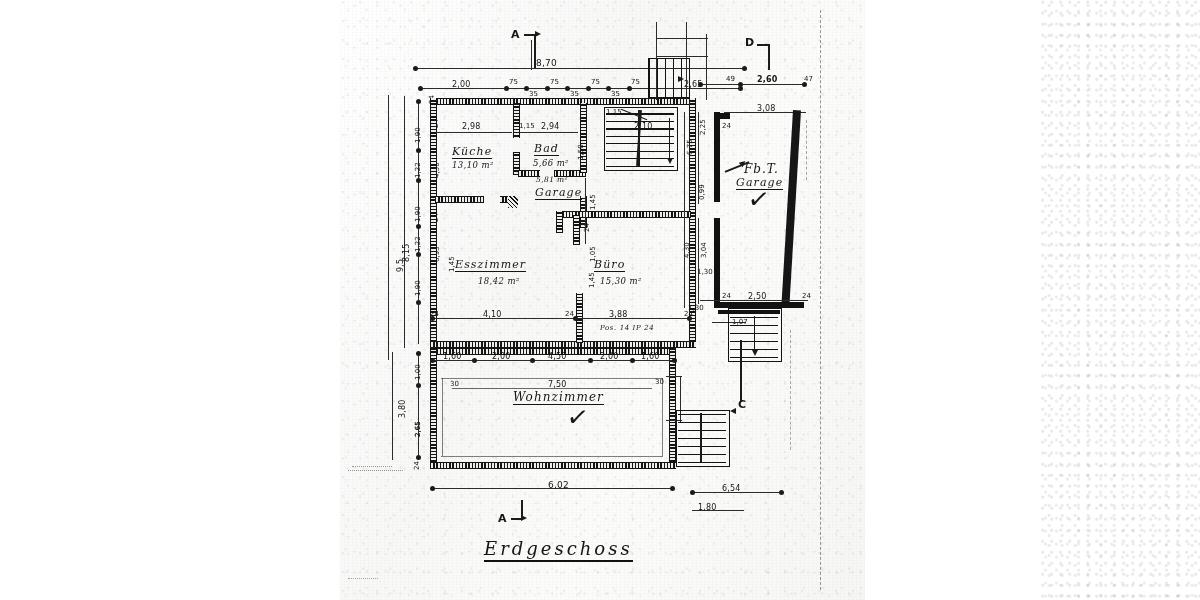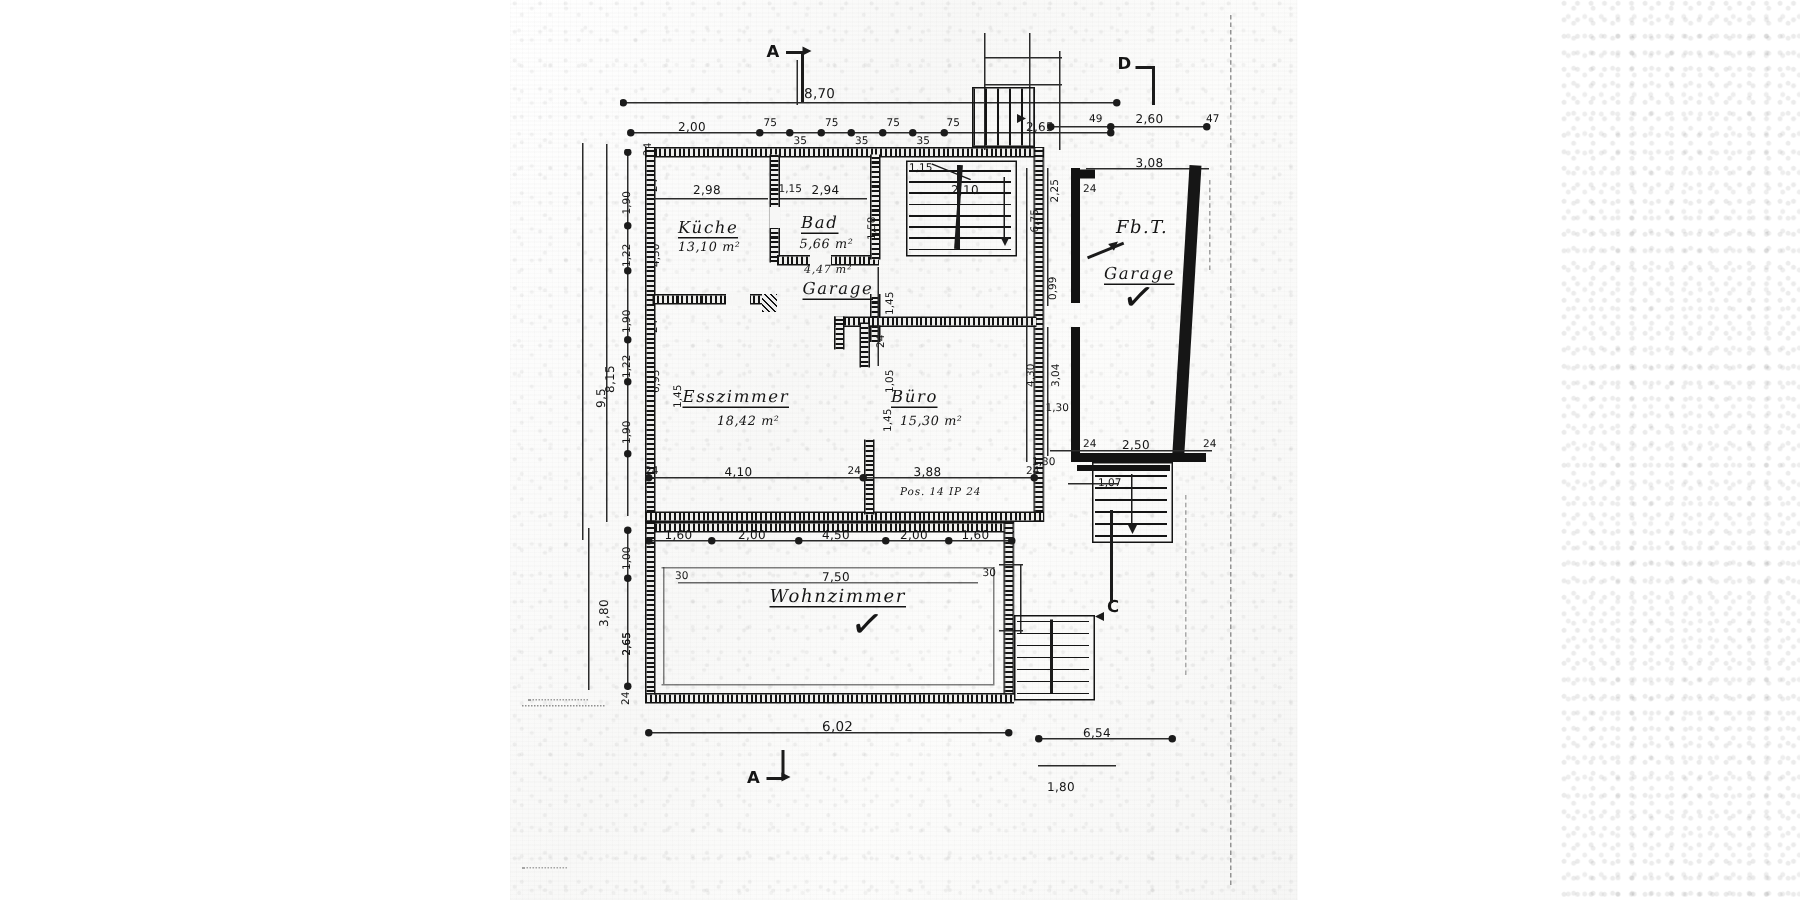--- a/index.html
+++ b/index.html
@@ -140,21 +140,21 @@
 
   <div class="txt mark" style="left:745px;top:36px;">D</div>
   <div class="ink" style="left:757px;top:44px;width:12px;height:1.6px;"></div>
   <div class="ink" style="left:768px;top:44px;width:1.6px;height:26px;"></div>
 
   <div class="dimH" style="left:700px;top:84px;width:105px;"></div>
   <div class="tick" style="left:698px;top:82px;"></div>
   <div class="tick" style="left:738px;top:82px;"></div>
   <div class="tick" style="left:802px;top:82px;"></div>
   <div class="txt dimS" style="left:726px;top:75px;">49</div>
-  <div class="txt dim" style="left:757px;top:75px;">2,60</div>
+  <div class="txt dim" style="left:757px;top:75px;font-weight:bold;">2,60</div>
   <div class="txt dimS" style="left:804px;top:75px;">47</div>
 
   <div class="dimH" style="left:724px;top:112px;width:82px;"></div>
   <div class="txt dim" style="left:757px;top:104px;">3,08</div>
 
   <div class="dimV" style="left:388px;top:95px;height:265px;"></div>
   <div class="txt dim vert" style="left:396px;top:272px;">9,5</div>
 
   <div class="dimV" style="left:404px;top:96px;height:252px;"></div>
   <div class="txt dim vert" style="left:402px;top:262px;">8,15</div>
@@ -215,21 +215,21 @@
   <div class="txt dim" style="left:462px;top:122px;">2,98</div>
   <div class="dimH" style="left:436px;top:132px;width:76px;"></div>
 
   <div class="txt room hand" style="left:534px;top:142px;">Bad</div>
   <div class="txt area hand" style="left:533px;top:158px;">5,66 m²</div>
   <div class="txt dim" style="left:541px;top:122px;">2,94</div>
   <div class="dimH" style="left:520px;top:132px;width:58px;"></div>
   <div class="txt dimS" style="left:519px;top:122px;">1,15</div>
 
   <div class="txt room hand" style="left:535px;top:186px;">Garage</div>
-  <div class="txt area hand" style="left:536px;top:175px;font-size:7.5px;">4,47 m²</div>
+  <div class="txt area hand" style="left:536px;top:175px;font-size:7.5px;">5,81 m²</div>
 
   <div class="txt room hand" style="left:455px;top:258px;">Esszimmer</div>
   <div class="txt area hand" style="left:478px;top:276px;">18,42 m²</div>
   <div class="txt room hand" style="left:594px;top:258px;">Büro</div>
   <div class="txt area hand" style="left:600px;top:276px;">15,30 m²</div>
 
   <div class="txt dimS vert" style="left:577px;top:160px;">1,58</div>
   <div class="txt dimS vert" style="left:589px;top:210px;">1,45</div>
   <div class="txt dimS vert" style="left:583px;top:232px;">24</div>
   <div class="txt dimS vert" style="left:589px;top:262px;">1,05</div>
@@ -267,21 +267,21 @@
   <div class="arrowR" style="left:678px;top:76px;"></div>
 
   <div class="solidV" style="left:714px;top:112px;height:90px;"></div>
   <div class="solidV" style="left:714px;top:218px;height:90px;"></div>
   <div class="solidH" style="left:714px;top:113px;width:16px;"></div>
 
   <div class="slant" style="left:793px;top:110px;width:8px;height:196px;transform:rotate(3.4deg);"></div>
   <div class="solidH" style="left:714px;top:302px;width:90px;"></div>
   <div class="solidH" style="left:718px;top:310px;width:62px;height:4px;"></div>
 
-  <div class="txt hand" style="left:728px;top:144px;font-size:12px;letter-spacing:1px;margin-left:16px;">Fb.T.</div>
+  <div class="txt hand" style="left:728px;top:162px;font-size:12px;letter-spacing:1px;margin-left:16px;">Fb.T.</div>
   <div class="ink" style="left:724px;top:166px;width:26px;height:1.6px;transform:rotate(-22deg);"></div>
   <div class="arrowR" style="left:740px;top:160px;transform:rotate(-40deg);"></div>
   <div class="txt room hand" style="left:736px;top:176px;border-bottom:1.3px solid #141414;">Garage</div>
   <div class="checkmk" style="left:748px;top:186px;">✓</div>
 
   <div class="txt dimS vert" style="left:699px;top:135px;">2,25</div>
   <div class="txt dimS vert" style="left:686px;top:155px;">6,75</div>
   <div class="txt dimS vert" style="left:698px;top:200px;">0,99</div>
   <div class="txt dimS vert" style="left:700px;top:258px;">3,04</div>
   <div class="txt dimS" style="left:688px;top:304px;">1,30</div>
@@ -353,26 +353,27 @@
   <div class="tick" style="left:430px;top:486px;"></div>
   <div class="tick" style="left:670px;top:486px;"></div>
   <div class="txt dim" style="left:548px;top:480px;font-size:9px;">6,02</div>
 
   <div class="dimH" style="left:692px;top:492px;width:90px;"></div>
   <div class="tick" style="left:690px;top:490px;"></div>
   <div class="tick" style="left:779px;top:490px;"></div>
   <div class="txt dim" style="left:722px;top:484px;">6,54</div>
 
   <div class="dimH" style="left:692px;top:510px;width:52px;"></div>
-  <div class="txt dim" style="left:698px;top:503px;margin-top:17px;">1,80</div>
+  <div class="txt dim" style="left:698px;top:503px;">1,80</div>
 
   <div class="txt mark" style="left:498px;top:512px;">A</div>
   <div class="ink" style="left:511px;top:518px;width:11px;height:1.6px;"></div>
   <div class="arrowR" style="left:521px;top:515px;"></div>
   <div class="ink" style="left:521px;top:500px;width:1.6px;height:20px;"></div>
 
+  <div class="txt title hand" style="left:484px;top:538px;">Erdgeschoss</div>
 
   <div class="dimH dotted" style="left:352px;top:466px;width:40px;opacity:.45;"></div>
   <div class="dimH dotted" style="left:348px;top:578px;width:30px;opacity:.4;"></div>
   <div class="dashV" style="left:806px;top:120px;height:60px;opacity:.45;"></div>
   <div class="dashV" style="left:790px;top:330px;height:120px;opacity:.4;"></div>
 
 </div>
 
 </body></html>

